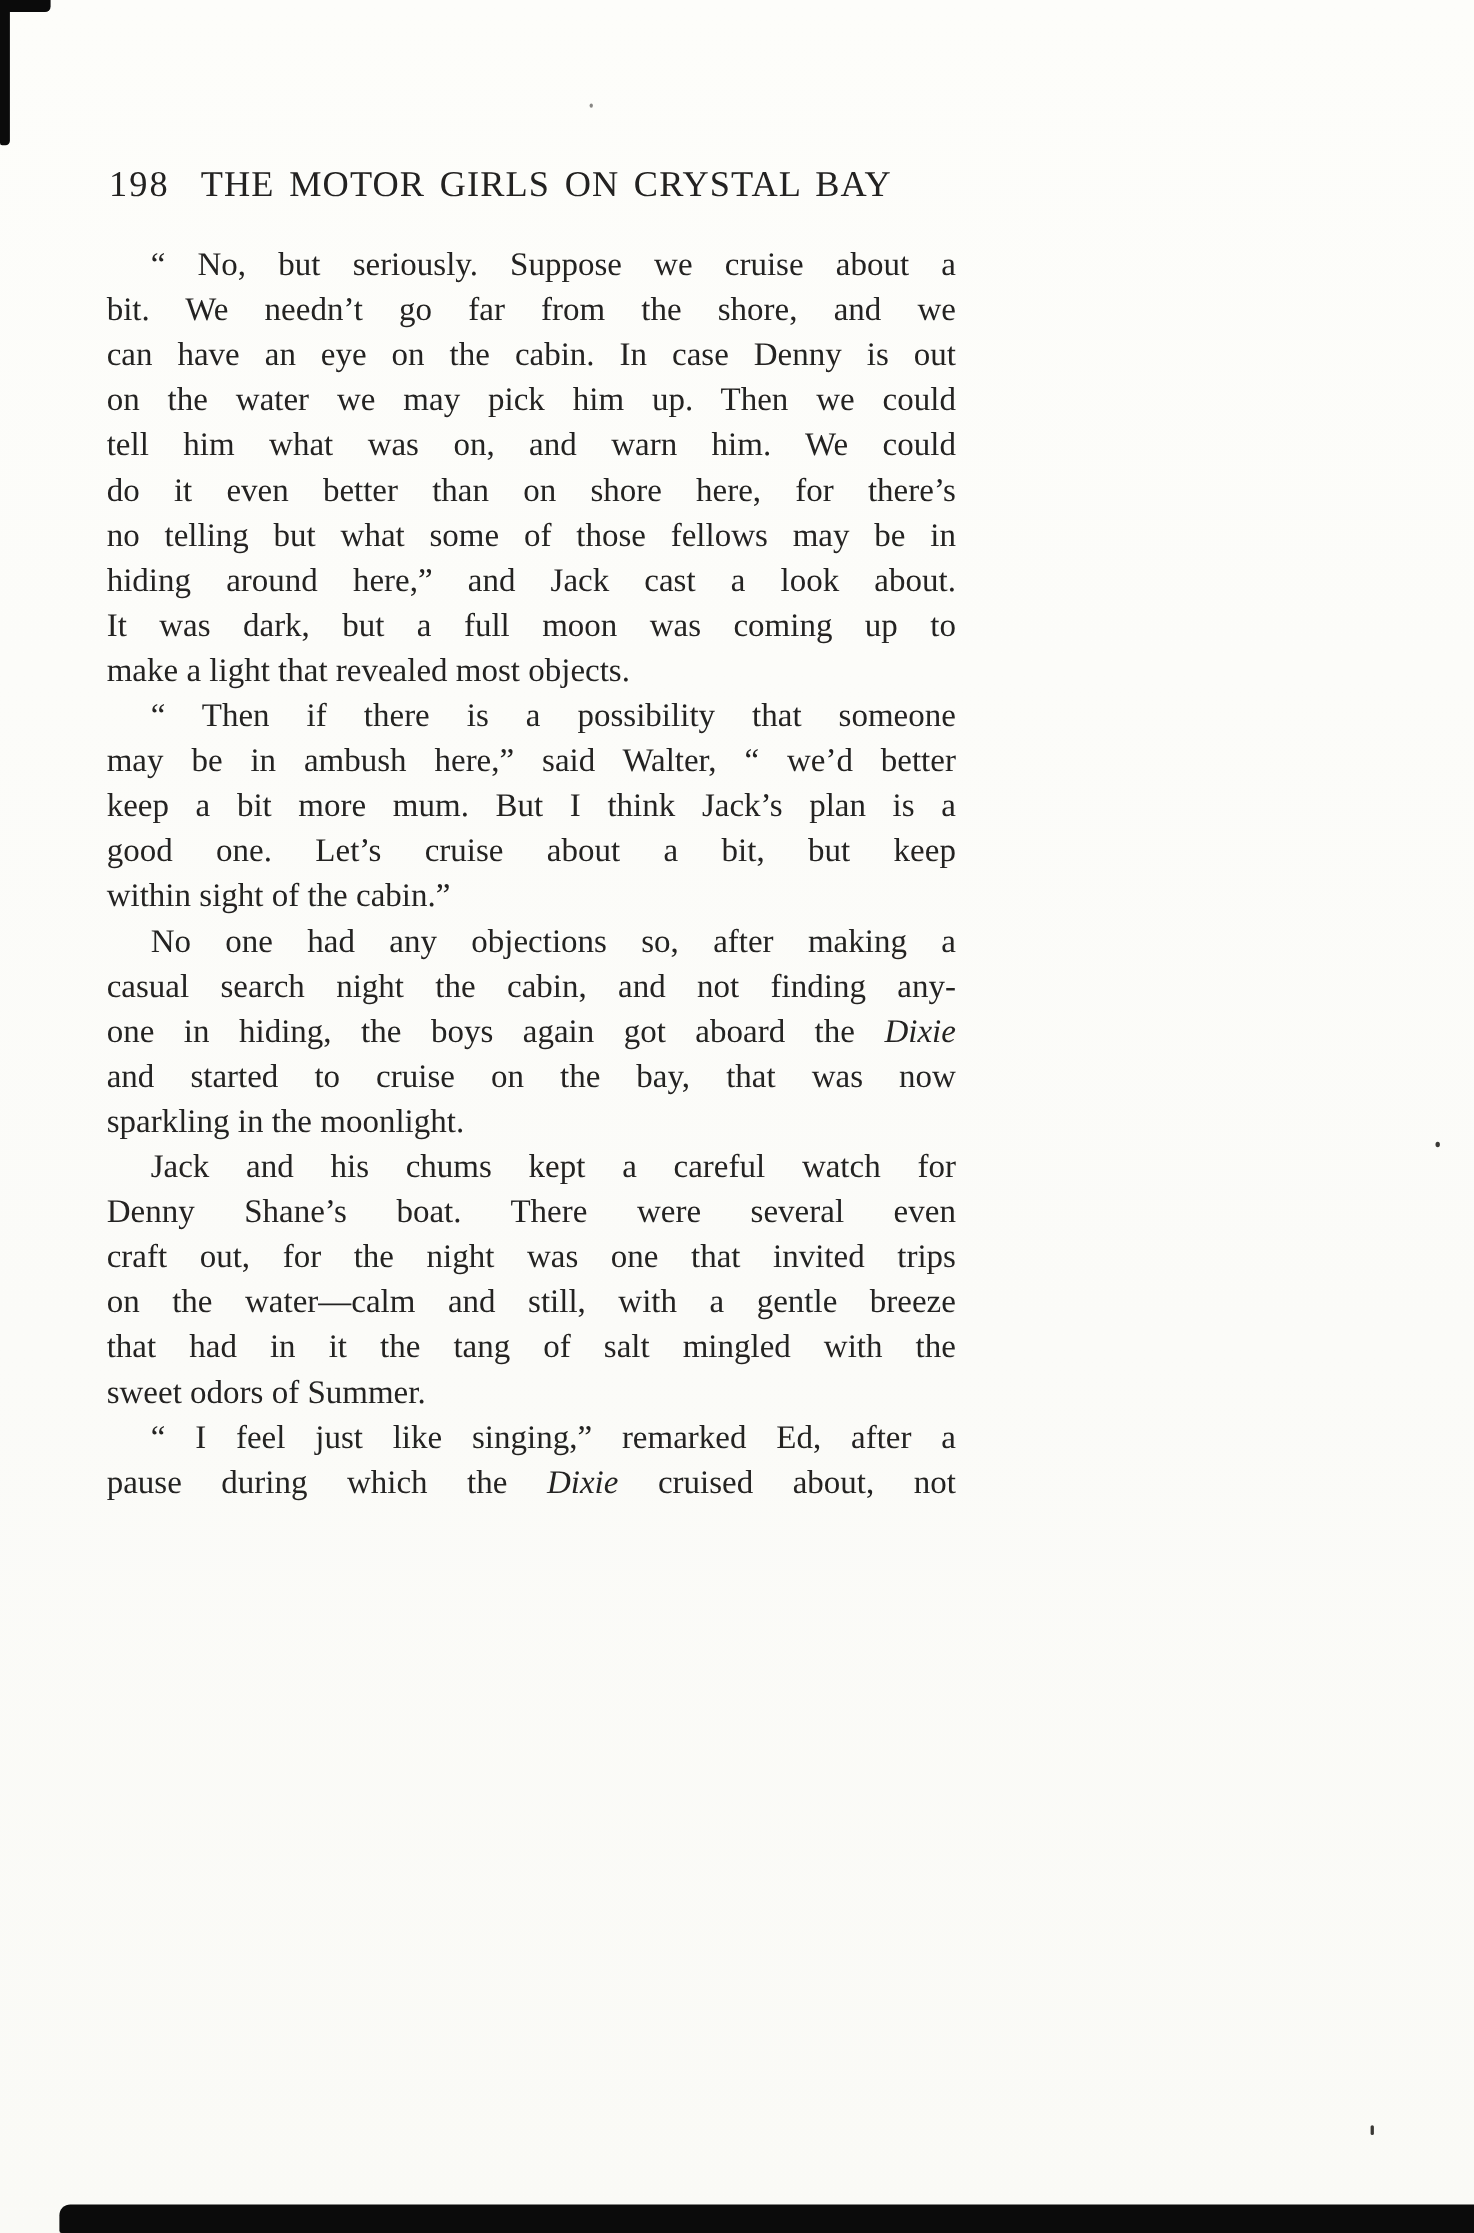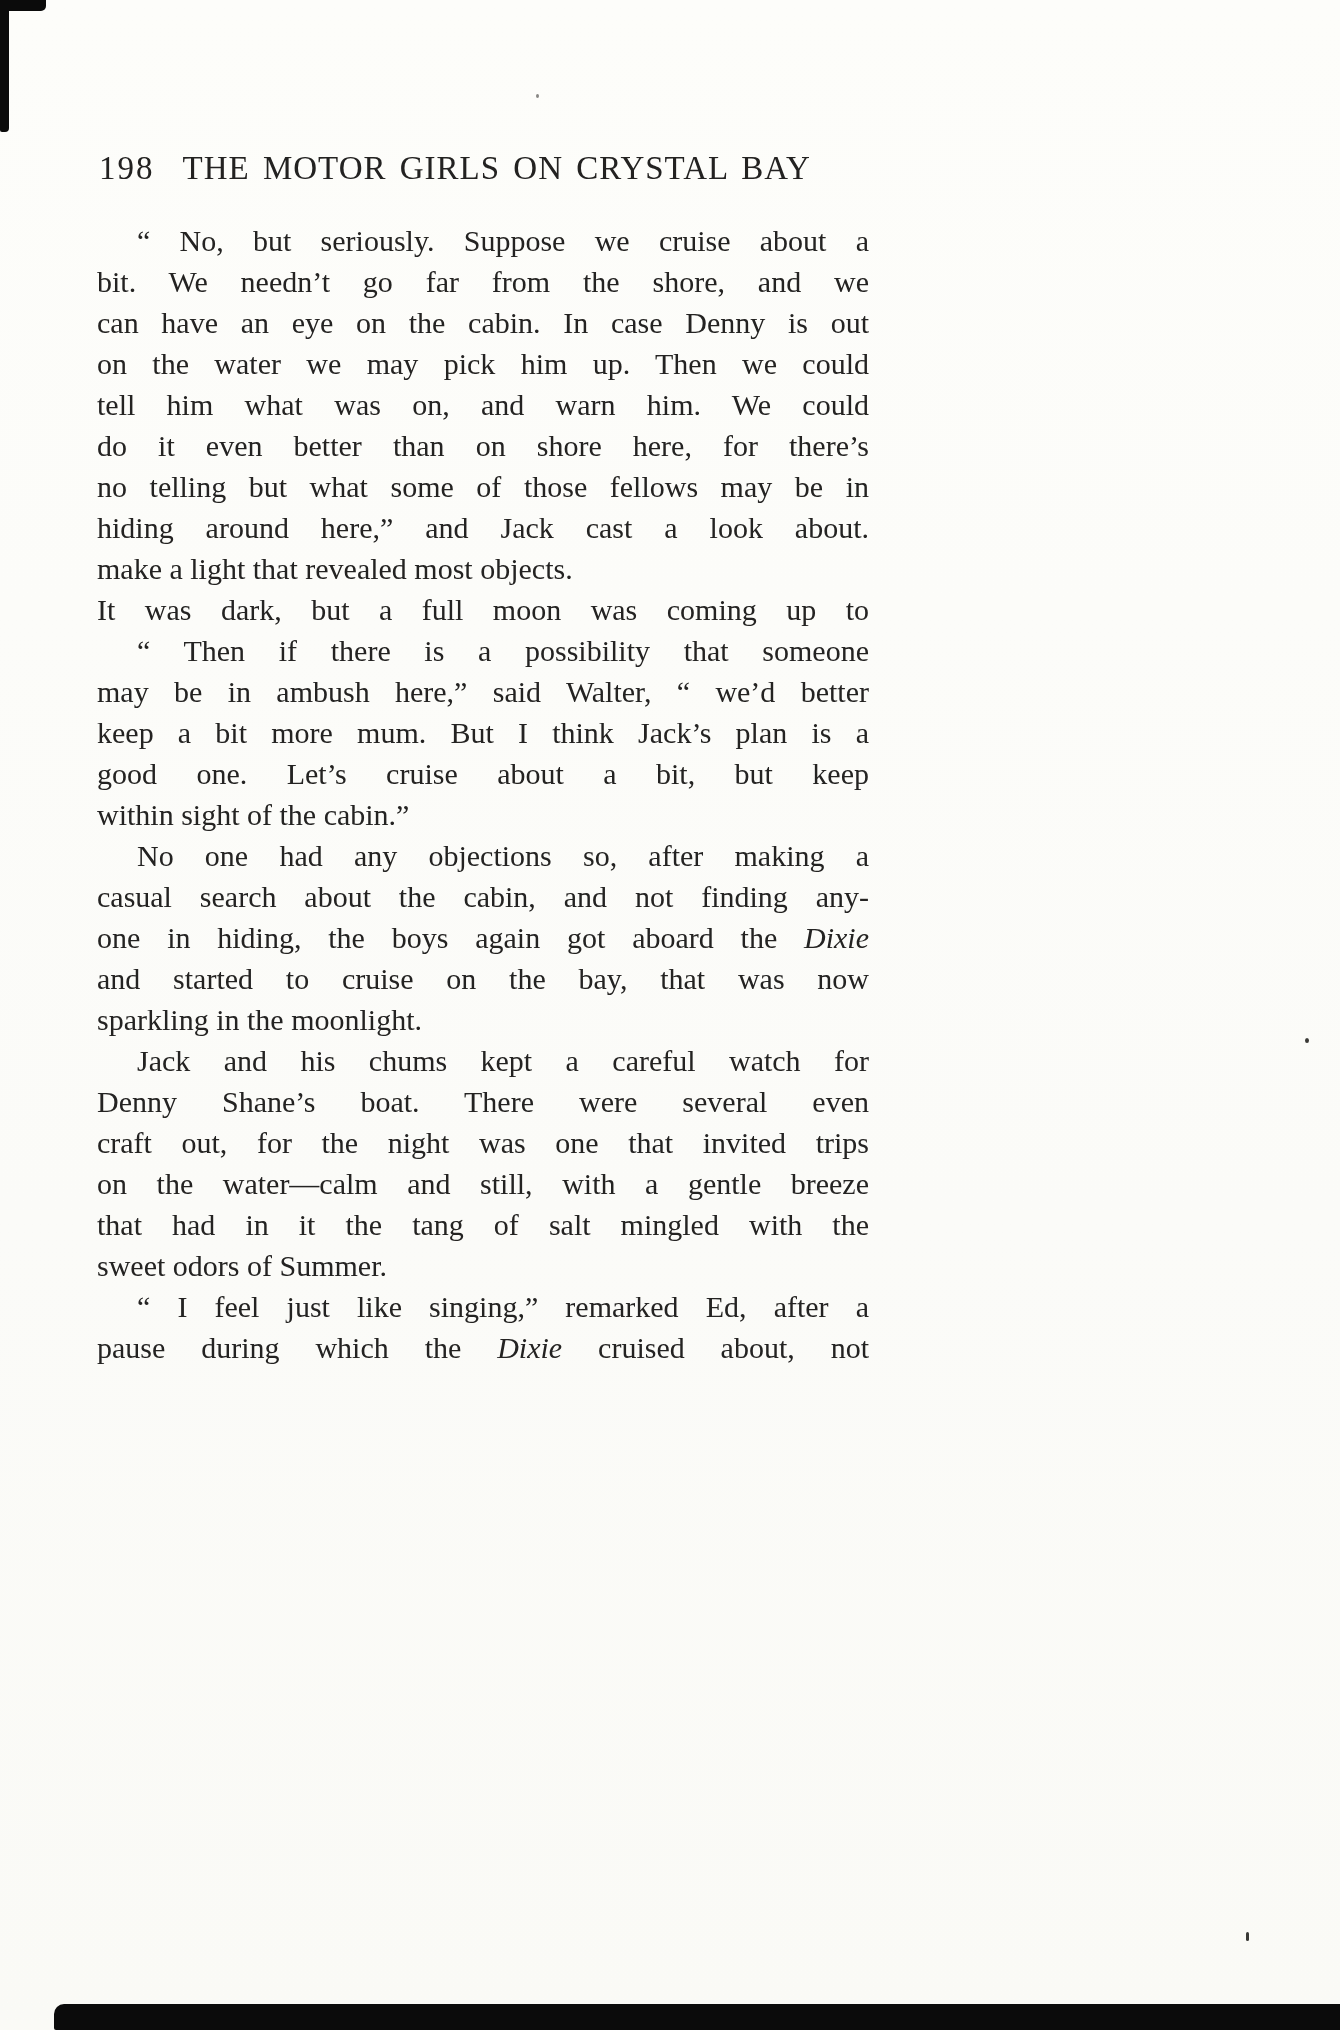--- a/index.html
+++ b/index.html
@@ -96,33 +96,33 @@
   <div class="text-block">
       <div class="paragraph">
         <div class="line first"><span>“ No, but seriously.  Suppose we cruise about a</span></div>
         <div class="line"><span>bit.  We needn’t go far from the shore, and we</span></div>
         <div class="line"><span>can have an eye on the cabin.  In case Denny is out</span></div>
         <div class="line"><span>on the water we may pick him up.  Then we could</span></div>
         <div class="line"><span>tell him what was on, and warn him.  We could</span></div>
         <div class="line"><span>do it even better than on shore here, for there’s</span></div>
         <div class="line"><span>no telling but what some of those fellows may be in</span></div>
         <div class="line"><span>hiding around here,” and Jack cast a look about.</span></div>
+        <div class="line"><span>It was dark, but a full moon was coming up to</span></div>
         <div class="line last"><span>make a light that revealed most objects.</span></div>
-        <div class="line"><span>It was dark, but a full moon was coming up to</span></div>
       </div>
       <div class="paragraph">
         <div class="line first"><span>“ Then if there is a possibility that someone</span></div>
         <div class="line"><span>may be in ambush here,” said Walter, “ we’d better</span></div>
         <div class="line"><span>keep a bit more mum.  But I think Jack’s plan is a</span></div>
         <div class="line"><span>good one.  Let’s cruise about a bit, but keep</span></div>
         <div class="line last"><span>within sight of the cabin.”</span></div>
       </div>
       <div class="paragraph">
         <div class="line first"><span>No one had any objections so, after making a</span></div>
-        <div class="line"><span>casual search about the cabin, and not finding any-</span></div>
+        <div class="line"><span>casual search night the cabin, and not finding any-</span></div>
         <div class="line"><span>one in hiding, the boys again got aboard the </span><i>Dixie</i></div>
         <div class="line"><span>and started to cruise on the bay, that was now</span></div>
         <div class="line last"><span>sparkling in the moonlight.</span></div>
       </div>
       <div class="paragraph">
         <div class="line first"><span>Jack and his chums kept a careful watch for</span></div>
         <div class="line"><span>Denny Shane’s boat.  There were several even</span></div>
         <div class="line"><span>craft out, for the night was one that invited trips</span></div>
         <div class="line"><span>on the water—calm and still, with a gentle breeze</span></div>
         <div class="line"><span>that had in it the tang of salt mingled with the</span></div>

